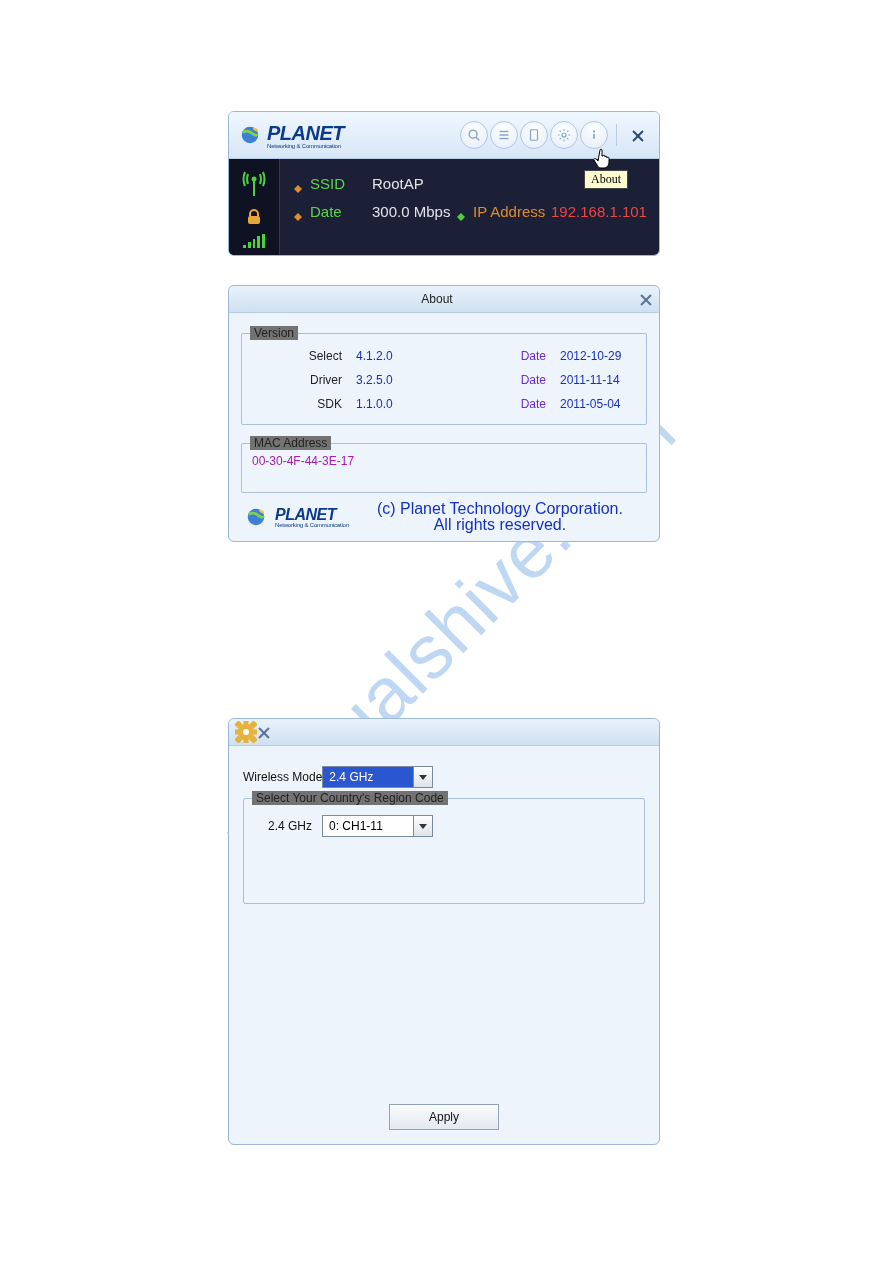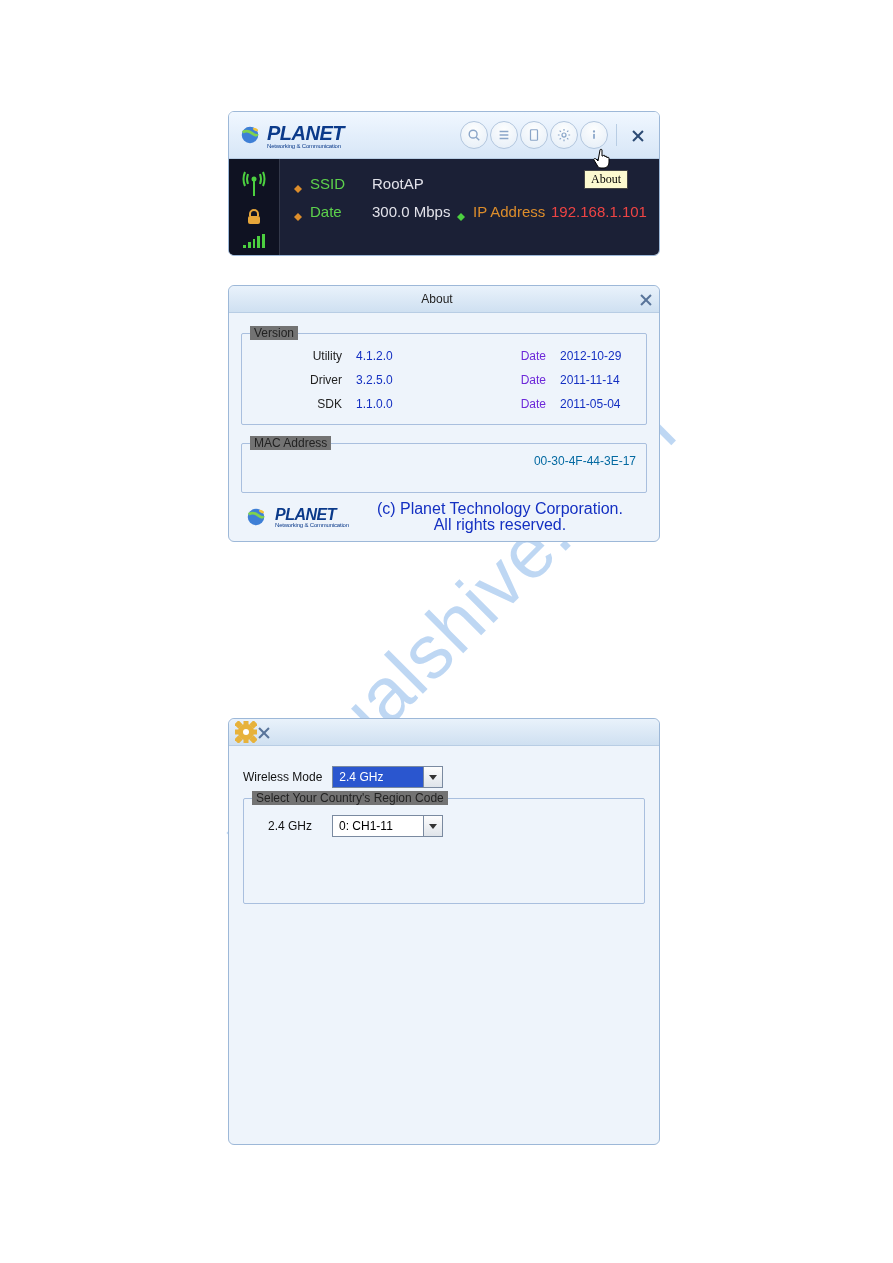--- a/index.html
+++ b/index.html
@@ -246,22 +246,22 @@
     display: flex;
     align-items: center;
     height: 24px;
     font-size: 12px;
   }
   .vrow .k { width: 90px; text-align: right; padding-right: 14px; color: #222; }
   .vrow .v { width: 110px; color: #1430c2; }
   .vrow .dk { width: 80px; text-align: right; padding-right: 14px; color: #6d28d9; }
   .vrow .dv { color: #1430c2; }
   .mac-val {
-    text-align: right;
-    color: #0369a1;
+    text-align: left;
+    color: #a21caf;
     padding: 6px 0 2px 0;
   }
   .footer-logo {
     display: flex;
     align-items: center;
     gap: 8px;
     padding: 2px 4px 0 4px;
   }
   .footer-text {
     flex: 1;
@@ -288,21 +288,20 @@
   .panel3-body {
     padding: 10px 14px 0 14px;
     flex: 1;
   }
   .gear {
     width: 22px; height: 22px; display:inline-block;
   }
   .inline-row {
     display: flex;
     align-items: center;
-    gap: 10px;
     margin: 10px 0 10px 0;
   }
   .lbl { color: #111; font-size: 12px; }
   .combo {
     display: inline-flex;
     height: 20px;
     border: 1px solid #7a8aa0;
     background: #fff;
     font-size: 12px;
     align-items: stretch;
@@ -481,21 +480,21 @@
   <div class="panel2">
     <div class="panel-title">
       <span class="ttl">About</span>
       <div class="panel-x"></div>
     </div>
     <div class="panel2-body">
 
       <div class="fieldset">
         <span class="legend">Version</span>
         <div class="vrow">
-          <span class="k">Utility</span>
+          <span class="k">Select</span>
           <span class="v">4.1.2.0</span>
           <span class="dk">Date</span>
           <span class="dv">2012-10-29</span>
         </div>
         <div class="vrow">
           <span class="k">Driver</span>
           <span class="v">3.2.5.0</span>
           <span class="dk">Date</span>
           <span class="dv">2011-11-14</span>
         </div>
@@ -571,15 +570,18 @@
           <div class="combo">
             <span class="cv">0: CH1-11</span>
             <span class="arrow">
                 <span class="tri-down"></span>
               </span>
           </div>
         </div>
       </div>
     </div>
 
+    <div class="apply-row">
+      <div class="btn">Apply</div>
+    </div>
   </div>
 
 </div>
 
 </body></html>

